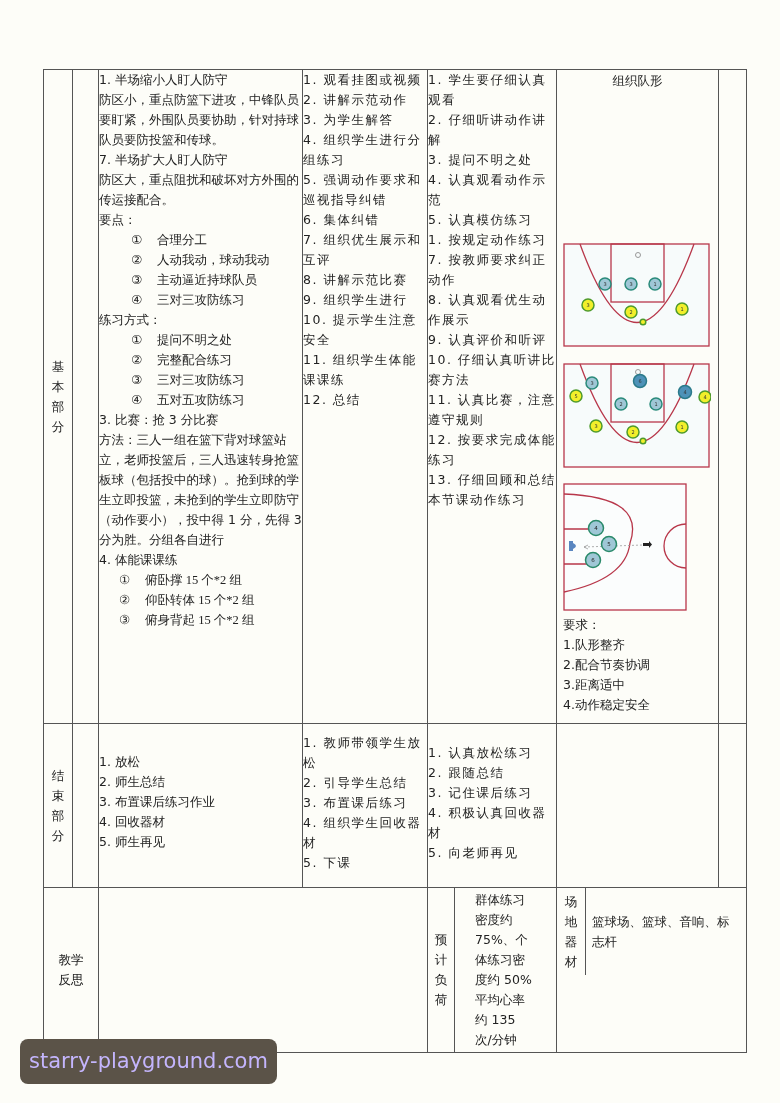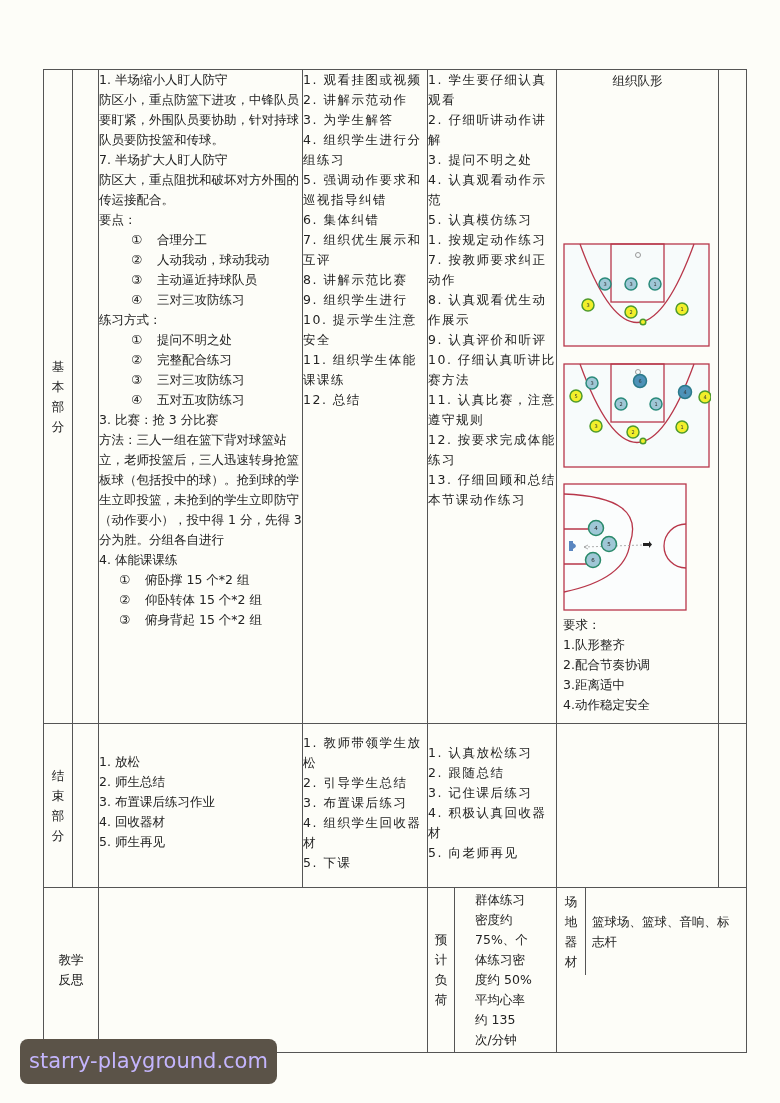--- a/index.html
+++ b/index.html
@@ -7,21 +7,21 @@
     width: 780px; height: 1103px; background: #fdfdf8; position: relative; overflow: hidden;
     font-family: "DejaVu Sans", "Liberation Sans", sans-serif; color: #222;
   }
   .tbl { position: absolute; left: 43px; top: 69px; width: 703px; border-collapse: collapse; table-layout: fixed; }
   .tbl td { border: 1px solid #555; vertical-align: top; padding: 0; font-size: 12.5px; line-height: 20px; }
   .vlabel { text-align: center; vertical-align: middle !important; }
   .vlabel span { display: block; line-height: 20px; }
   .content { padding: 1px 6px 0 7px; }
   .bold { font-weight: normal; }
   .indent { padding-left: 32px; }
-  .indent2 { padding-left: 20px; }
+  .indent2 { padding-left: 20px; font-family: Liberation Serif, serif; }
   .circ { display: inline-block; width: 26px; }
   .col { padding: 0 4px 0 6px; letter-spacing: 1.5px; }
   .diag-title { text-align: center; font-weight: normal; margin-top: 1px; }
   .court { display: block; margin-left: 6px; }
   .reqs { padding-left: 6px; margin-top: 4px; }
   .end-list { padding: 12px 6px 0 7px; }
   .end-list2 { padding: 12px 6px 0 7px; letter-spacing: 1.5px; }
   .small { font-size: 12px; line-height: 15px; }
   .watermark {
     position: absolute; left: 20px; top: 1039px; width: 257px; height: 45px;

